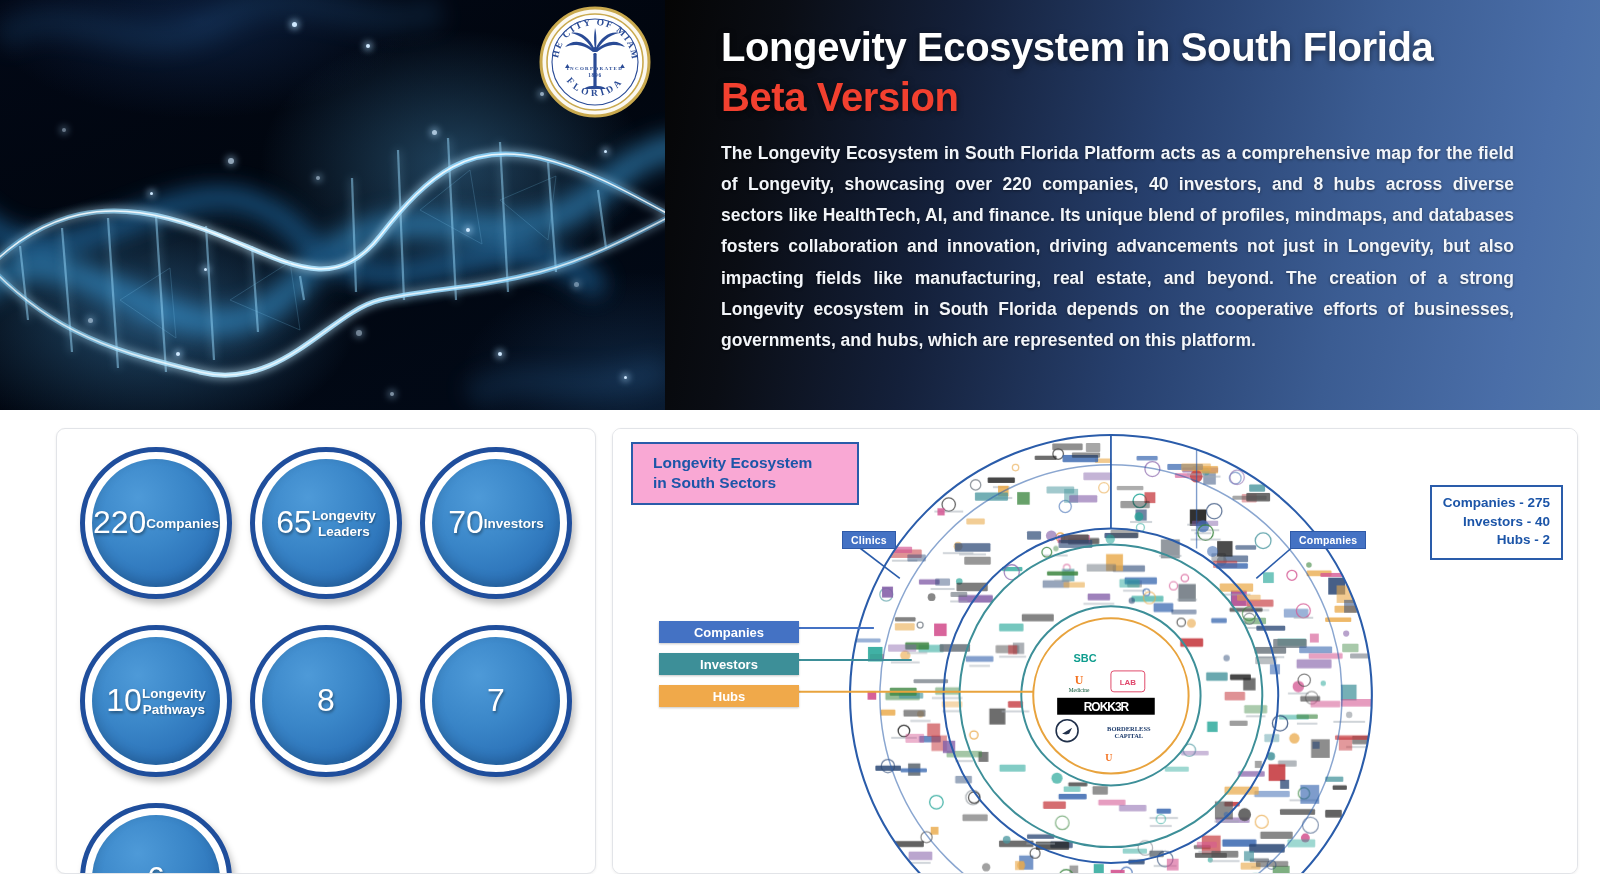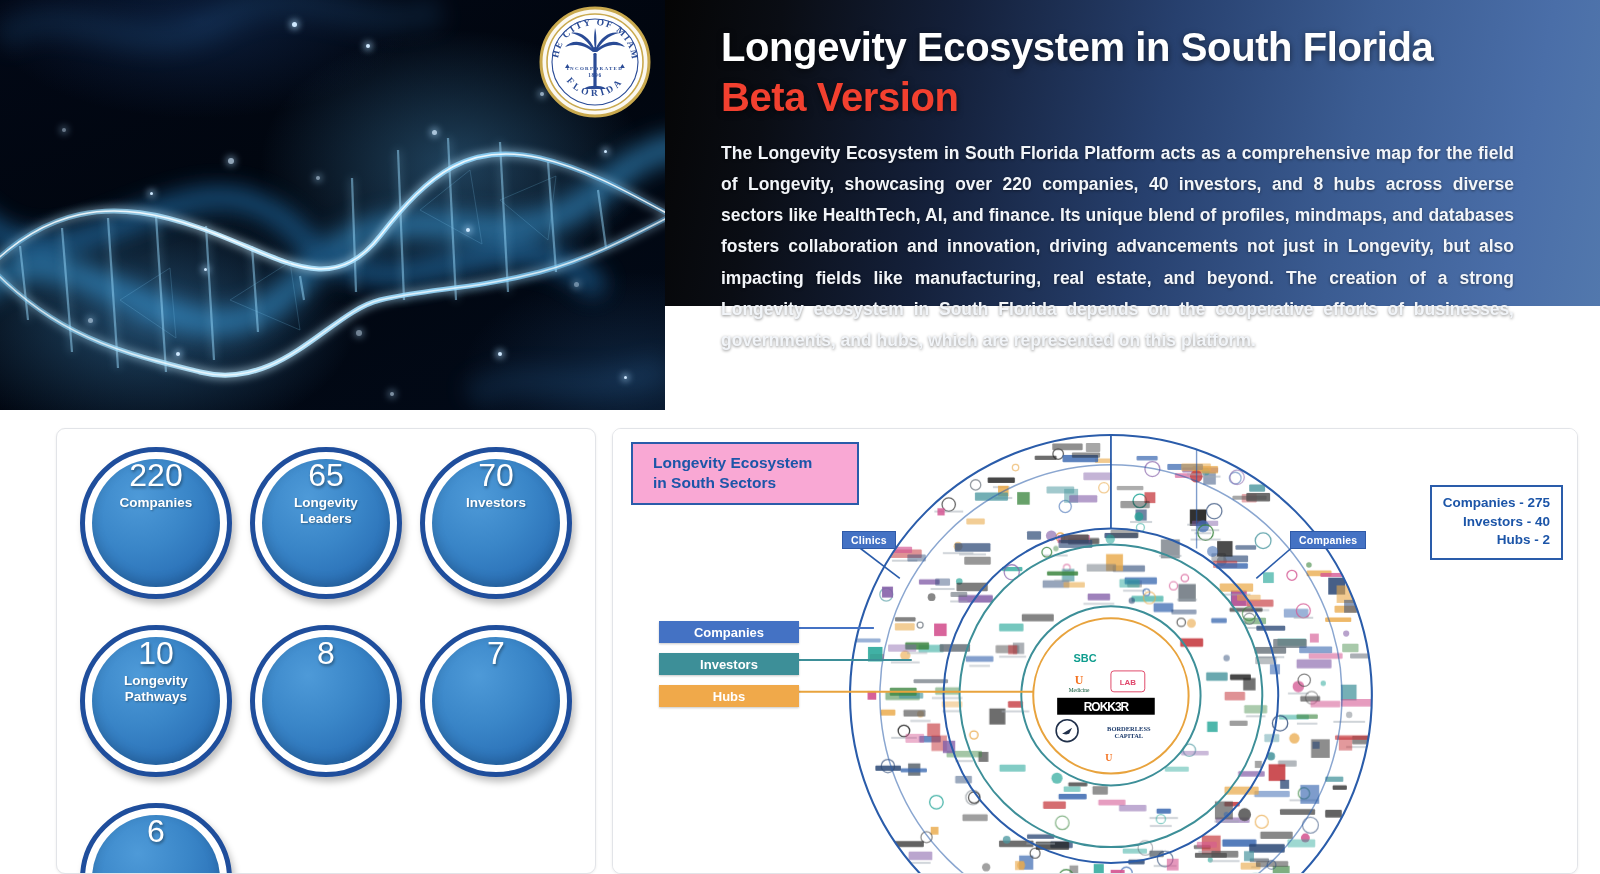--- a/index.html
+++ b/index.html
@@ -44,21 +44,21 @@
   }
   .seal {
     position: absolute; right: 14px; top: 6px;
     width: 112px; height: 112px;
   }
   .seal svg { width: 100%; height: 100%; }
 
   
   .hero-text {
     position: relative;
-    flex: 1 1 auto; height: 306px;
+    flex: 1 1 auto; height: 410px;
     background: linear-gradient(100deg,
       #050505 0%, #0a0d14 12%, #14203a 30%,
       #27406e 52%, #3b5c92 72%, #4a6ea8 90%, #5278ad 100%);
     padding: 22px 86px 16px 56px;
   }
   .hero-title {
     font-size: 40px; font-weight: 700; color: #ffffff;
     line-height: 1.25; letter-spacing: -0.4px;
     text-shadow: 0 2px 6px rgba(0,0,0,.55);
     margin-bottom: 16px;
@@ -100,22 +100,22 @@
     position: relative;
     width: 152px; height: 152px;
     border-radius: 50%;
     border: 5px solid #1f4e9c;
     background: #ffffff;
     display: flex; align-items: center; justify-content: center;
     box-shadow: 3px 5px 7px rgba(0,0,0,.26);
   }
   .stat-inner {
     width: 128px; height: 128px; border-radius: 50%;
-    display: flex; flex-direction: column;
-    align-items: center; justify-content: flex-start;
+    display: flex; flex-direction: row;
+    align-items: center; justify-content: center;
     background: radial-gradient(circle at 36% 30%, #4e9ad8 0%, #3a86c8 42%, #1f61ab 100%);
     color: #fff; text-align: center;
     box-shadow: inset 0 -5px 12px rgba(0,0,0,.16);
   }
   .stat.red { border-color: #c0272d; }
   .stat.red .stat-inner {
     background: radial-gradient(circle at 36% 30%, #d8413f 0%, #cc2b2b 45%, #b31f20 100%);
   }
   .stat-num {
     font-size: 32px; font-weight: 400; line-height: 1.05;

